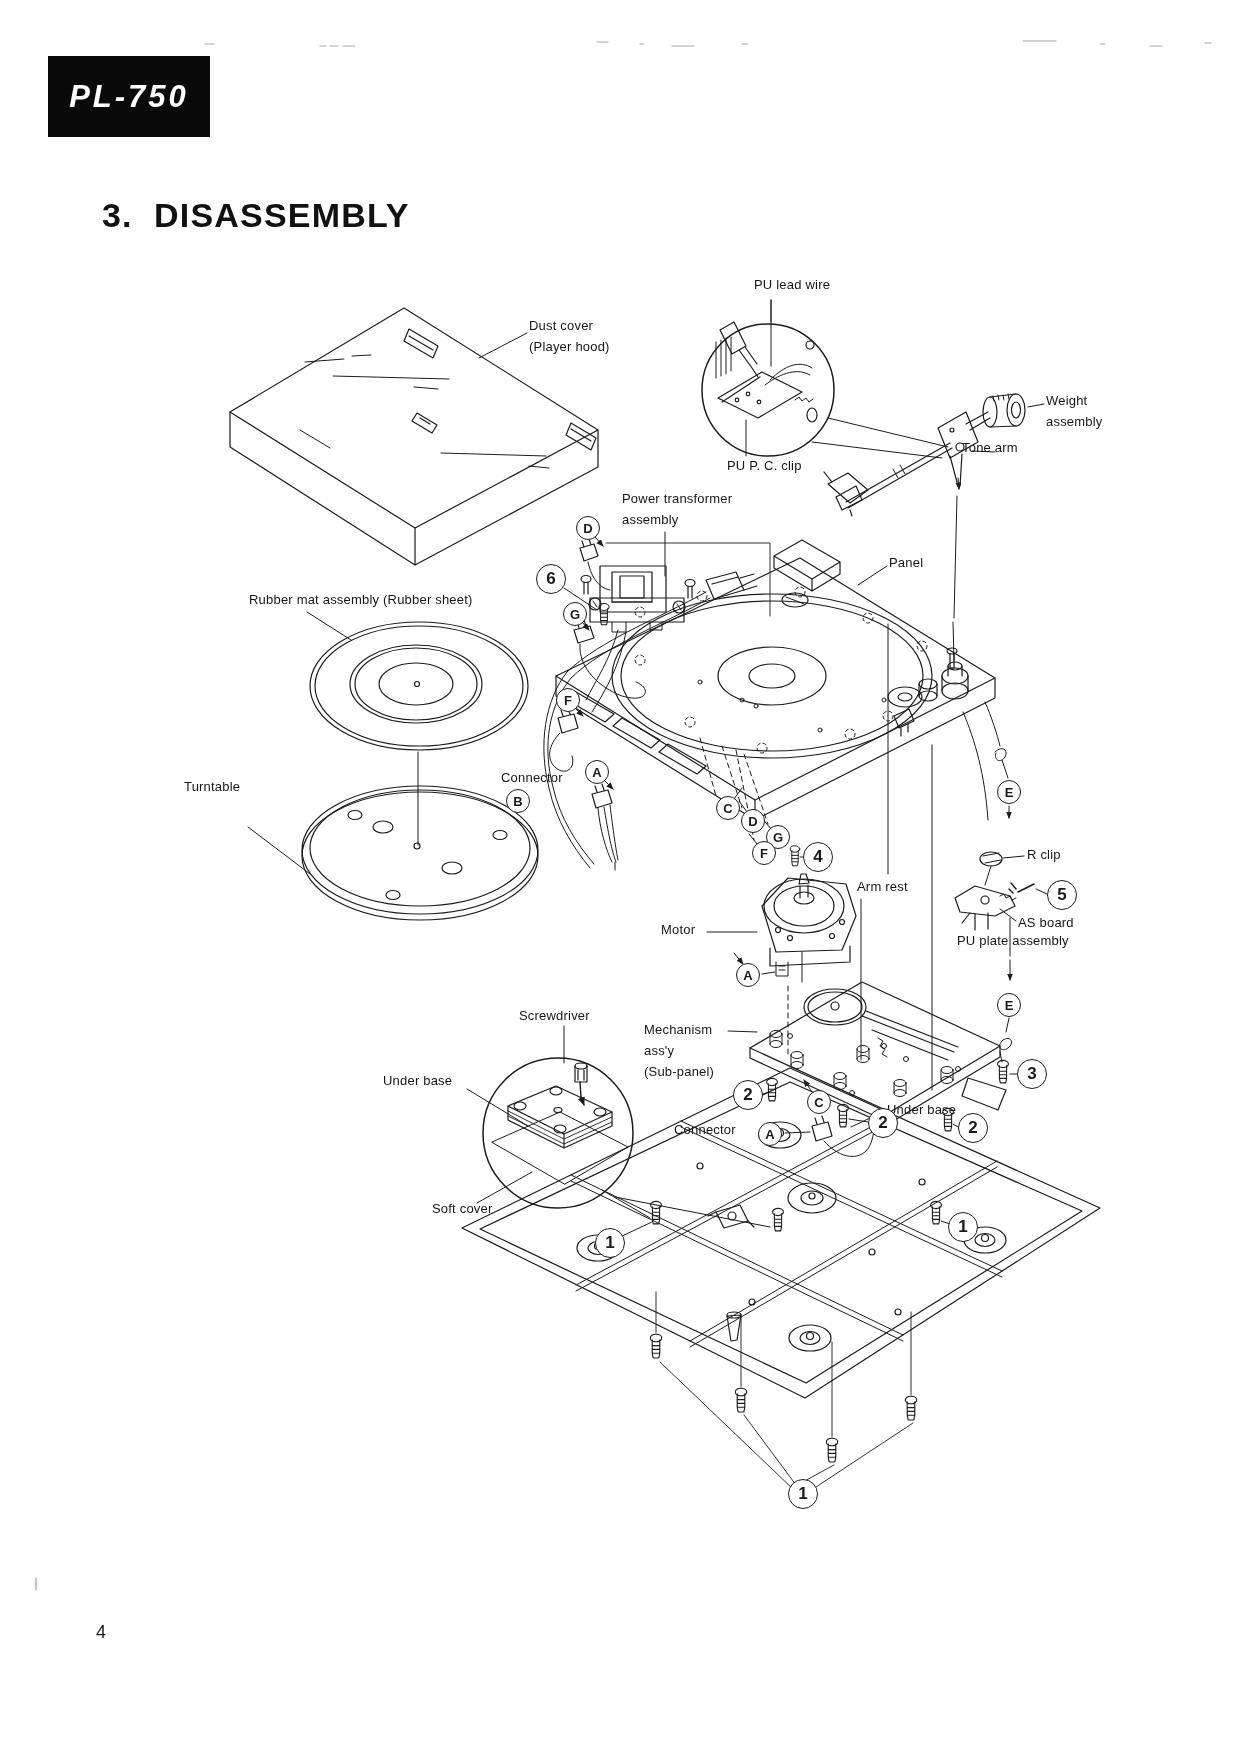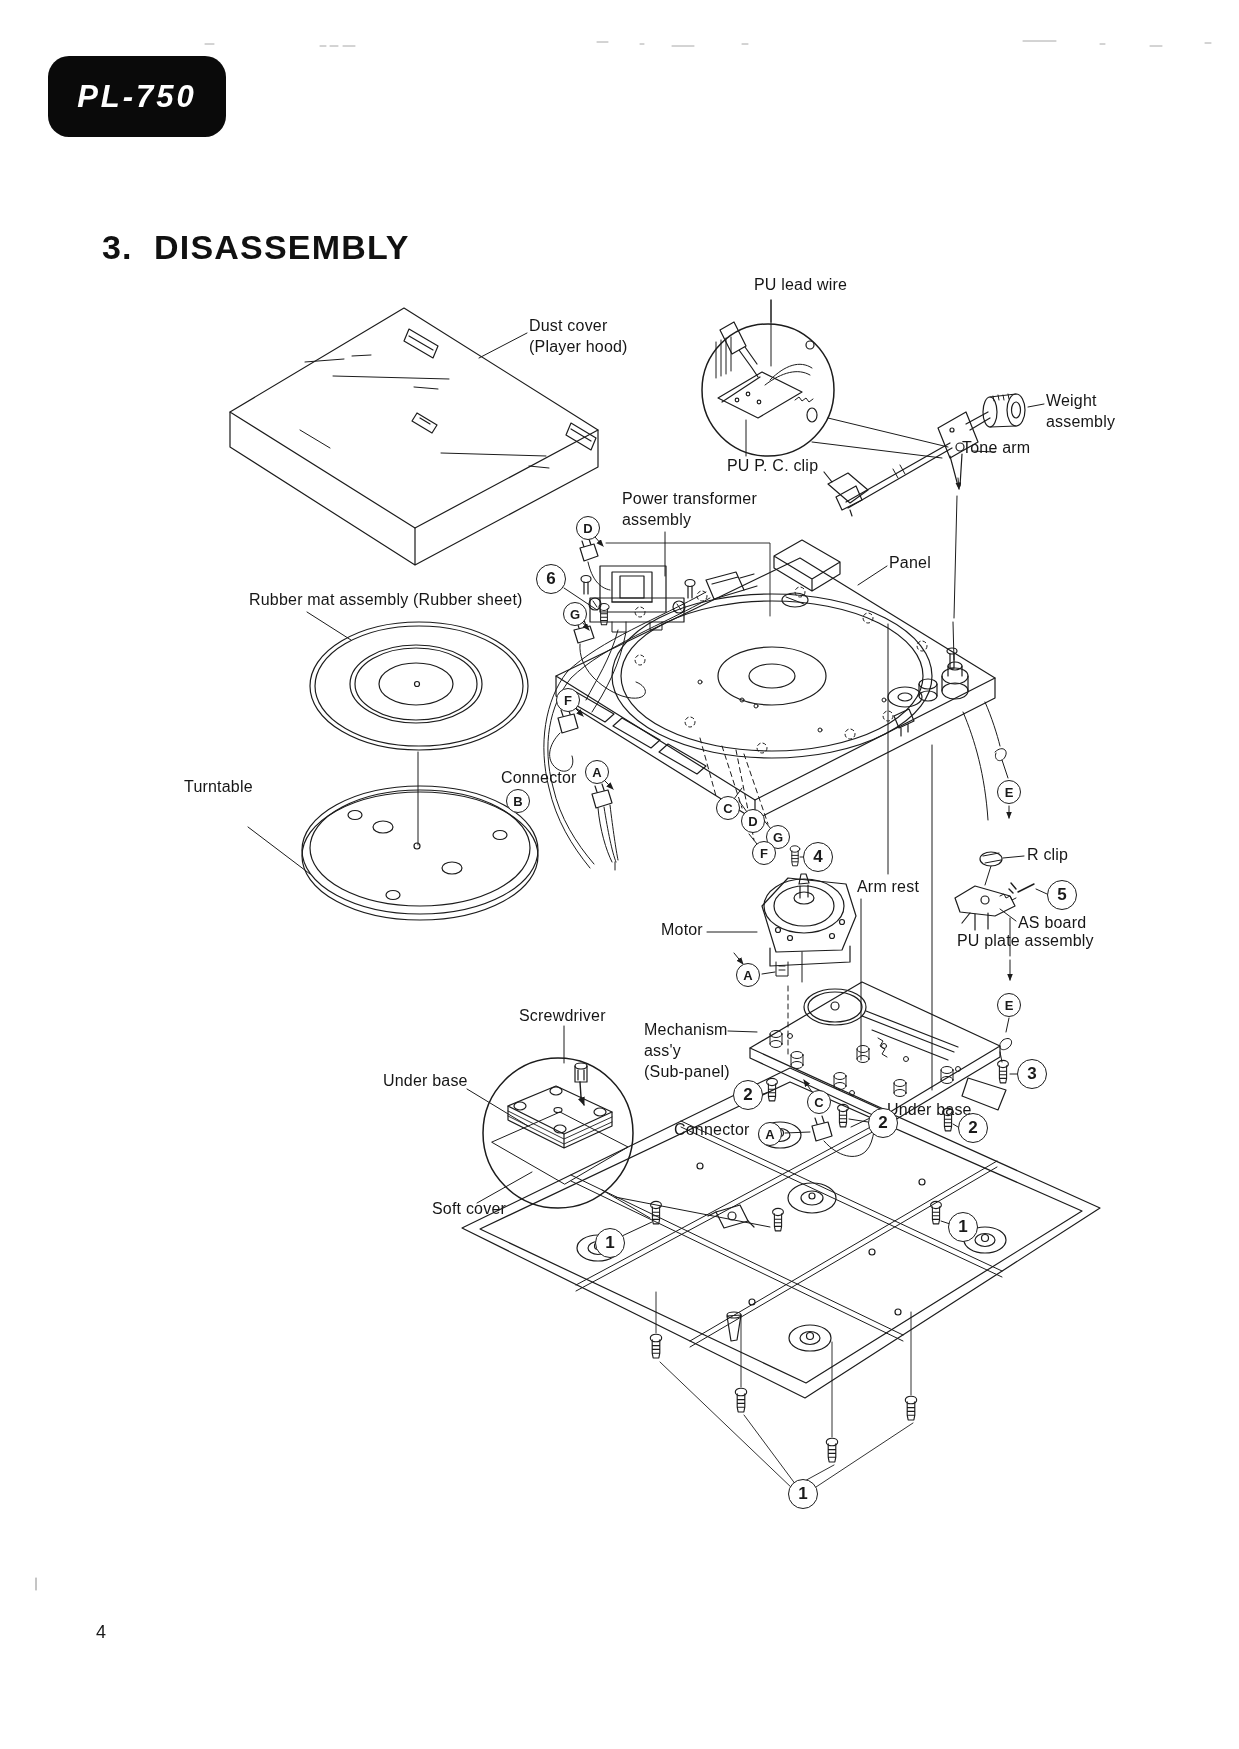--- a/index.html
+++ b/index.html
@@ -1,23 +1,23 @@
 <!DOCTYPE html>
 <html><head>
 <meta charset="utf-8">
 <style>
   html,body{margin:0;padding:0;}
   body{width:1239px;height:1749px;position:relative;background:#ffffff;
        font-family:"Liberation Sans",sans-serif;color:#1a1a1a;overflow:hidden;}
-  .badge{position:absolute;left:48px;top:56px;width:178px;height:81px;background:#0a0a0a;
+  .badge{position:absolute;left:48px;top:56px;width:162px;height:81px;background:#0a0a0a;
          color:#fff;display:flex;align-items:center;justify-content:center;
-         font-weight:bold;font-style:italic;font-size:31px;letter-spacing:3px;border-radius:21px;}
+         font-weight:bold;font-style:italic;font-size:31px;letter-spacing:3px;}
   .title{position:absolute;left:102px;top:196px;font-size:34px;font-weight:bold;
-         letter-spacing:1.2px;white-space:pre;color:#111;margin-top:32px;}
-  .label{position:absolute;font-size:16px;line-height:21px;white-space:pre-line;
+         letter-spacing:1.2px;white-space:pre;color:#111;}
+  .label{position:absolute;font-size:13px;line-height:21px;white-space:pre-line;
          letter-spacing:0.2px;color:#161616;}
   .co{position:absolute;border:1.7px solid #1c1c1c;border-radius:50%;background:#fff;
       display:flex;align-items:center;justify-content:center;box-sizing:border-box;}
   .co.num{width:30px;height:30px;font-size:17px;font-weight:bold;}
   .co.ltr{width:24px;height:24px;font-size:13px;font-weight:600;}
   .pageno{position:absolute;left:96px;top:1622px;font-size:18px;}
   svg{position:absolute;left:0;top:0;}
 </style>
 </head>
 <body>

